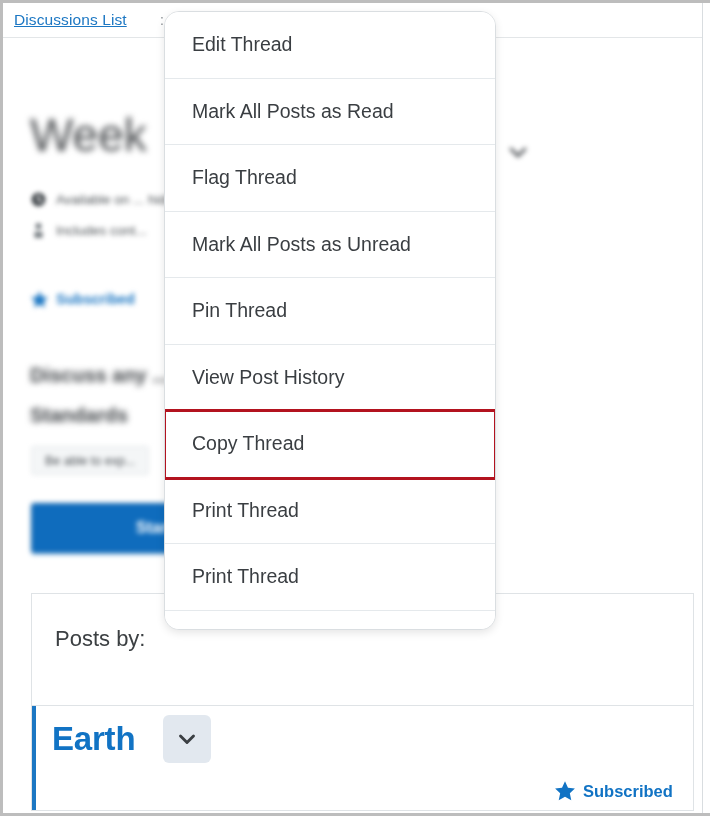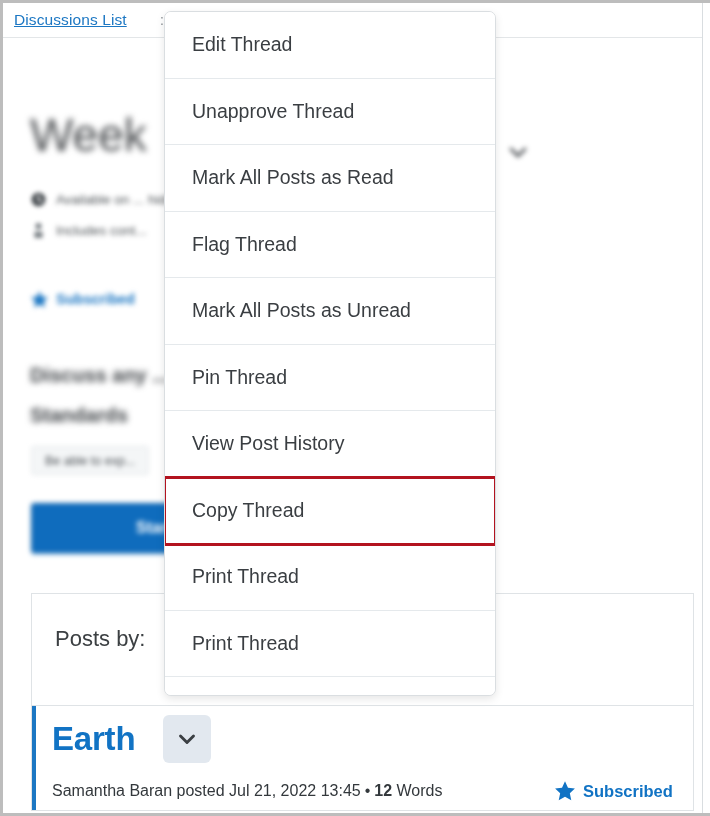--- a/index.html
+++ b/index.html
@@ -266,21 +266,21 @@
   }
 
   
   #context-menu {
     position: absolute;
     left: 161px;
     top: 8px;
     width: 332px;
     background: #ffffff;
     border: 1px solid #dadee1;
-    border-radius: 7px;
+    border-radius: 15px;
     box-shadow: 0 3px 9px rgba(0,0,0,0.10);
     box-sizing: border-box;
     z-index: 40;
     overflow: hidden;
   }
   .menu-item {
     height: 66.5px;
     display: flex;
     align-items: center;
     padding-left: 27px;
@@ -371,40 +371,35 @@
 
       <div id="post-title-row">
         <span id="post-title">Earth</span>
         <button id="post-caret-btn">
           <svg width="26" height="26" viewBox="0 0 26 26">
             <path d="M6.5 10 L13 16.5 L19.5 10" fill="none" stroke="#3b3f43" stroke-width="2.9" stroke-linecap="round" stroke-linejoin="round"></path>
           </svg>
         </button>
       </div>
 
-      <div id="post-meta">
-        <span>Samantha Baran posted Jul 21, 2022 13:45</span><span class="dot">•</span><span class="wc">12</span>
-        <span>Words</span>
-      </div>
 
       <div id="post-subscribed">
         <span>
           <svg width="22" height="22" viewBox="0 0 20 20">
             <path d="M10 1.2 L12.7 7 L19 7.7 L14.4 12 L15.7 18.3 L10 15.2 L4.3 18.3 L5.6 12 L1 7.7 L7.3 7 z" fill="#1173c4"></path>
           </svg>
         </span>
         <span class="lbl">Subscribed</span>
       </div>
     </div>
 
   </div>
 
   <div id="context-menu">
     <div class="menu-item">Edit Thread</div>
-    <div class="menu-item">Unapprove Thread</div>
     <div class="menu-item">Mark All Posts as Read</div>
     <div class="menu-item">Flag Thread</div>
     <div class="menu-item">Mark All Posts as Unread</div>
     <div class="menu-item">Pin Thread</div>
     <div class="menu-item">View Post History</div>
     <div class="menu-item highlight">Copy Thread</div>
     <div class="menu-item">Print Thread</div>
     <div class="menu-item">Print Thread</div>
     <div id="menu-bottom-pad"></div>
   </div>

